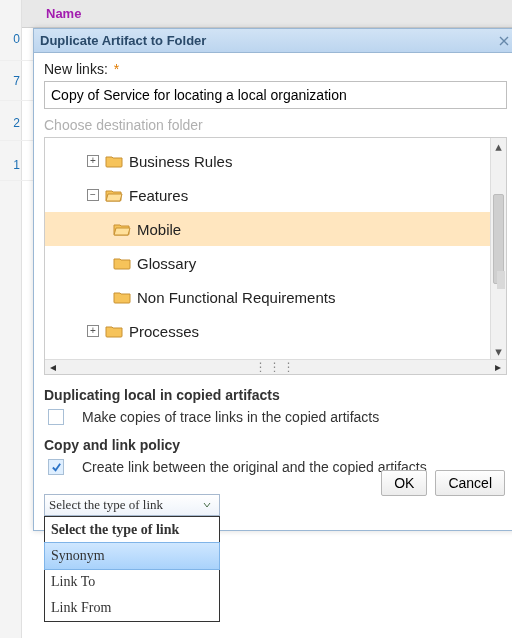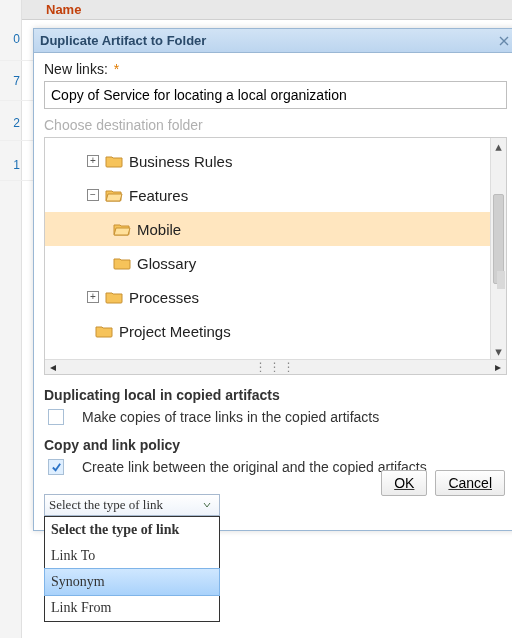--- a/index.html
+++ b/index.html
@@ -1,21 +1,21 @@
 <!DOCTYPE html>
 <html><head>
 <meta charset="utf-8">
 <style>
   * { box-sizing: border-box; }
   html, body { margin:0; padding:0; font-family: Arial, Helvetica, sans-serif; font-size:13px; color:#333; }
   body { width:512px; height:638px; overflow:hidden; background:#fff; position:relative; }
 
   
   .bg { position:absolute; inset:0; }
-  .bg-header { height:20px; background:#e8e8e8; border-bottom:1px solid #d0d0d0; display:flex; align-items:center; padding-left:46px; color:#c2410c; font-weight:bold; }
+  .bg-header { height:28px; background:#e8e8e8; border-bottom:1px solid #d0d0d0; display:flex; align-items:center; padding-left:46px; color:#a21caf; font-weight:bold; }
   .bg-col { position:absolute; left:0; top:0; width:22px; background:#f4f4f4; border-right:1px solid #e0e0e0; height:638px;}
   .bg-num { position:absolute; left:0; width:22px; text-align:right; padding-right:2px; color:#1a6eb3; font-size:12px; }
   .bg-row-border { position:absolute; left:0; right:0; border-top:1px solid #eee; }
 
   
   .dialog {
     position:absolute;
     left:33px; top:28px;
     width:485px; height:503px;
     background:#fff;
@@ -74,21 +74,21 @@
   .combo-btn .arrow { margin-left:auto; width:16px; height:16px; border-left:0 solid #a7b9cf; display:flex;align-items:center;justify-content:center; color:#4a6;}
   .combo-btn .arrow svg{ width:8px; height:8px;}
   .dropdown {
     position:absolute; top:22px; left:0; width:176px;
     border:1px solid #333; background:#fff;
   }
   .dd-item { padding:5px 6px; font-size:14px; cursor:pointer;}
   .dd-item.header { font-weight:bold; }
   .dd-item.sel { background:linear-gradient(#cfe7ff,#a9d2fb); border:1px solid #7fb4e8; margin:-1px; padding:5px 6px;}
   
-  .btn-row { position:absolute; right:12px; bottom:34px; display:flex; gap:8px;text-decoration:underline;}
+  .btn-row { position:absolute; right:12px; bottom:34px; display:flex; gap:8px;}
   .btn { height:26px; padding:0 12px; border:1px solid #b5b5b5; background:linear-gradient(#fefefe,#ececec); font-size:14px; cursor:pointer; border-radius:2px;}
 </style>
 </head>
 <body>
 
 <div class="bg">
   <div class="bg-col"></div>
   <div class="bg-header">
     <span>Name</span>
   </div>
@@ -155,20 +155,29 @@
             </div>
             <div class="tree-item lvl1">
               <span class="exp placeholder"></span>
               <span class="folder">
                 <svg viewBox="0 0 18 14">
                   <path d="M1 3 h6 l1 1 h9 v8 a1 1 0 0 1 -1 1 H2 a1 1 0 0 1 -1 -1Z" fill="#f6c35a" stroke="#c89133"></path>
                 </svg>
               </span>
               <span>Glossary</span>
             </div>
+            <div class="tree-item lvl1">
+              <span class="exp placeholder"></span>
+              <span class="folder">
+                <svg viewBox="0 0 18 14">
+                  <path d="M1 3 h6 l1 1 h9 v8 a1 1 0 0 1 -1 1 H2 a1 1 0 0 1 -1 -1Z" fill="#f6c35a" stroke="#c89133"></path>
+                </svg>
+              </span>
+              <span>Non Functional Requirements</span>
+            </div>
             <div class="tree-item lvl0">
               <span class="exp">+</span>
               <span class="folder">
                 <svg viewBox="0 0 18 14">
                   <path d="M1 3 h6 l1 1 h9 v8 a1 1 0 0 1 -1 1 H2 a1 1 0 0 1 -1 -1Z" fill="#f6c35a" stroke="#c89133"></path>
                 </svg>
               </span>
               <span>Processes</span>
             </div>
             <div class="tree-item lvl1">
@@ -214,22 +223,22 @@
       <div class="combo-btn">
         <span>Select the type of link</span>
         <span class="arrow">
           <svg viewBox="0 0 8 8">
               <path d="M1 2 L4 6 L7 2" stroke="#4a6f4a" stroke-width="1" fill="none"></path>
             </svg>
         </span>
       </div>
       <div class="dropdown" id="dropdown">
           <div class="dd-item header">Select the type of link</div>
+          <div class="dd-item sel">Synonym</div>
           <div class="dd-item">Link To</div>
-          <div class="dd-item sel">Synonym</div>
           <div class="dd-item">Link From</div>
         </div>
     </div>
 
     <div class="btn-row">
       <button class="btn">OK</button>
       <button class="btn">Cancel</button>
     </div>
   </div>
 </div>

